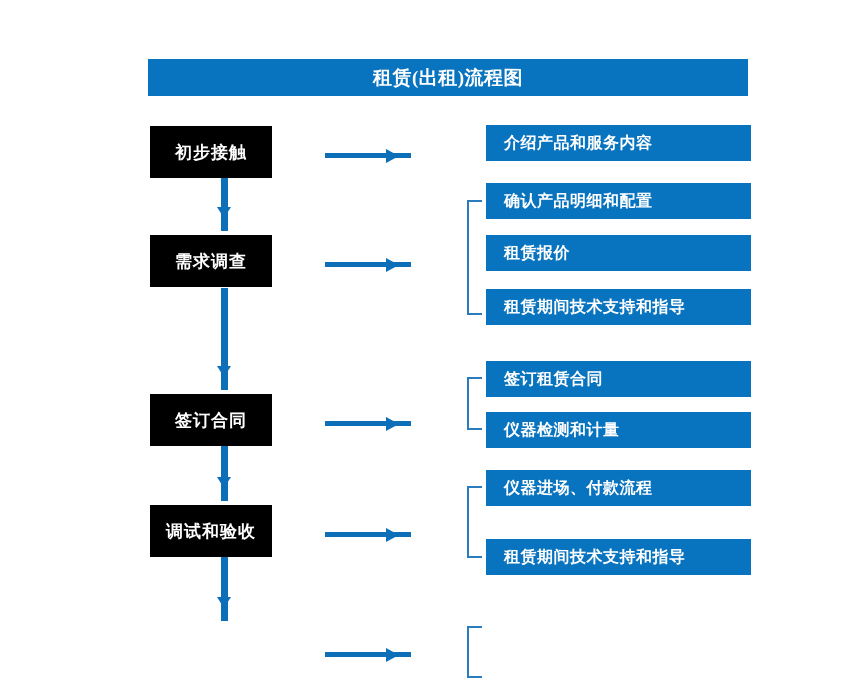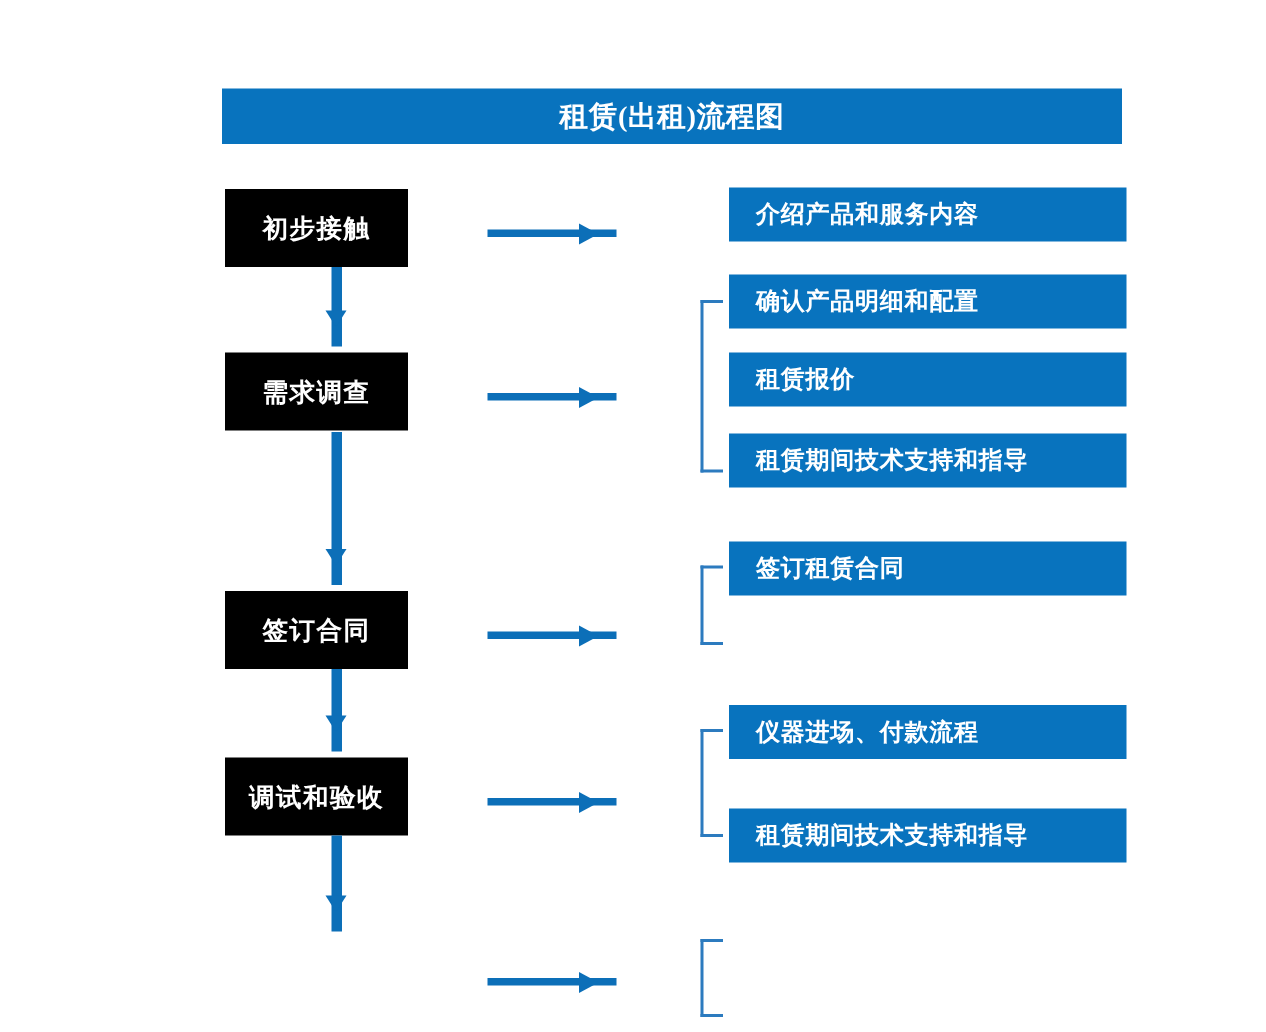--- a/index.html
+++ b/index.html
@@ -168,16 +168,17 @@
   <div class="bracket" style="top:152px; height:115px"></div>
   <div class="bracket" style="top:329px; height:53px"></div>
   <div class="bracket" style="top:438px; height:72px"></div>
   <div class="bracket" style="top:578px; height:52px"></div>
 
   <div class="detail-box" style="top:77px">介绍产品和服务内容</div>
   <div class="detail-box" style="top:135px">确认产品明细和配置</div>
   <div class="detail-box" style="top:187px">租赁报价</div>
   <div class="detail-box" style="top:241px">租赁期间技术支持和指导</div>
   <div class="detail-box" style="top:313px">签订租赁合同</div>
+  <div class="detail-box" style="top:364px">仪器检测和计量</div>
   <div class="detail-box" style="top:422px">仪器进场、付款流程</div>
   <div class="detail-box" style="top:491px">租赁期间技术支持和指导</div>
 
 </div>
 
 </body></html>

